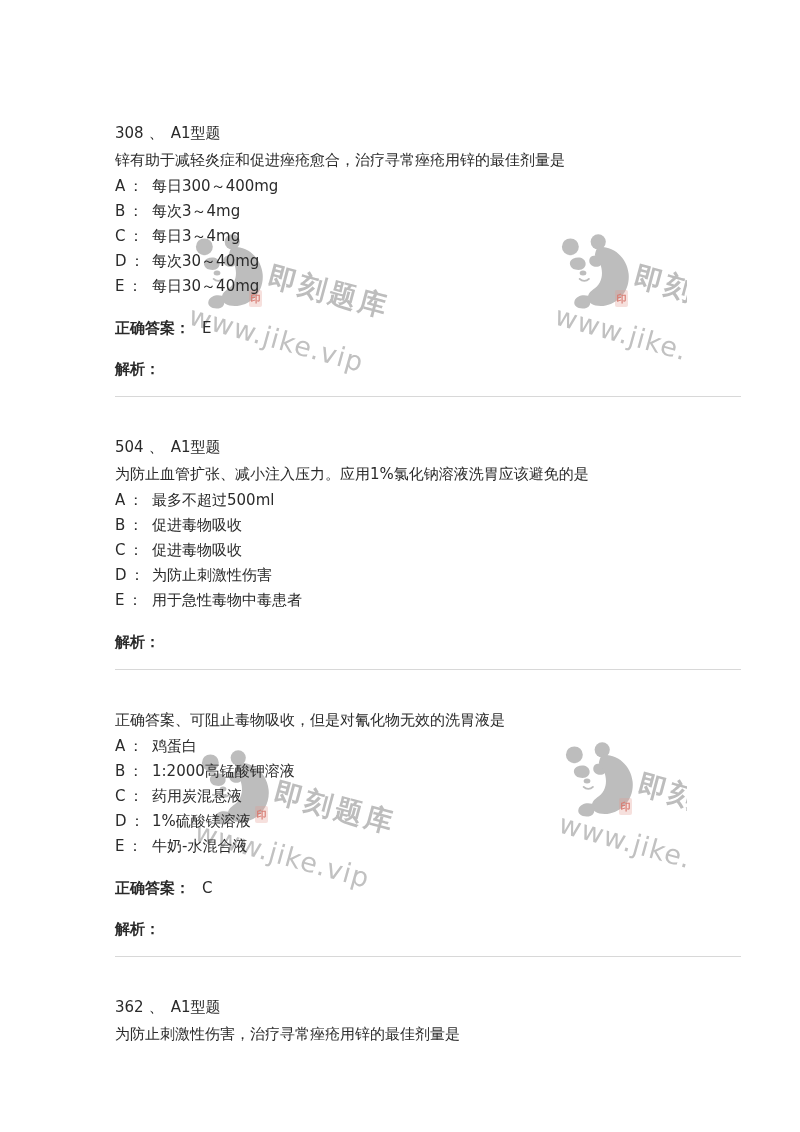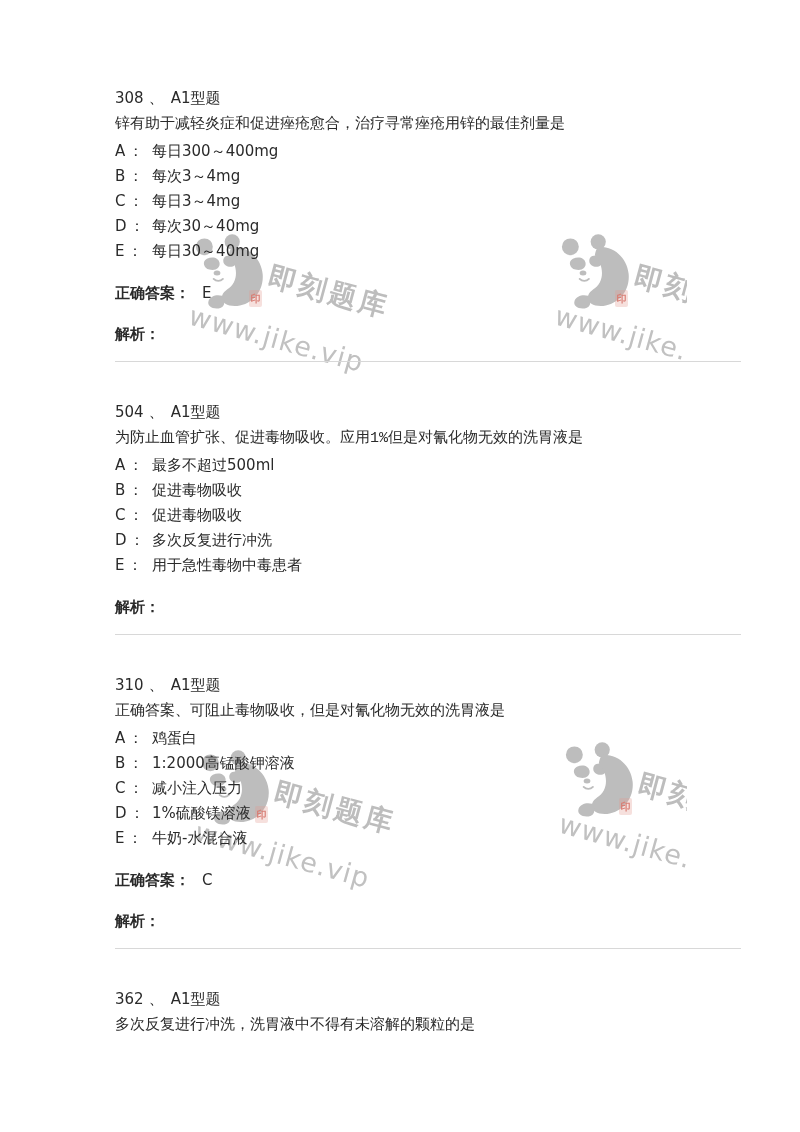--- a/index.html
+++ b/index.html
@@ -24,24 +24,24 @@
     position:absolute; left:4px; top:66px; font-size:27px; letter-spacing:1px;
     white-space:nowrap; transform:rotate(15.5deg); transform-origin:left top;
     color:#c1c1c1;
   }
   .wm-seal {
     position:absolute; left:59px; top:56px; width:13px; height:17px;
     background:rgba(226,152,144,0.30); border-radius:2px;
     color:#d87f76; font-size:10px; line-height:17px; text-align:center; font-weight:700;
   }
   
-  .content { position:relative; z-index:1; padding:90px 59px 0 115px; }
+  .content { position:relative; z-index:1; padding:90px 59px 0 115px;margin-top:35px; }
   .q-title { line-height:16px; margin:0 0 11px 0; }
   .q-sep   { margin:0 7px 0 5px; }
-  .q-text  { line-height:16px; margin:0 0 10px 0;font-family:Liberation Mono, monospace; }
+  .q-text  { line-height:16px; margin:0 0 10px 0; }
   .opt     { display:flex; line-height:16px; margin:0 0 9px 0; }
   .opt-label { flex:none; width:37px; }
   .opt-colon { margin-left:3px; }
   .opt-last  { margin-bottom:26px; }
   .answer-row   { line-height:16px; margin:0 0 25px 0; }
   .analysis-row { line-height:16px; margin:0 0 19px 0; }
   .bold-label   { font-weight:700; }
   .answer-value { margin-left:12px; font-weight:400; }
   .divider { border:none; border-top:1px solid #d8d8d8; height:0; margin:0 0 42px 0; }
 </style>
@@ -154,63 +154,60 @@
       <div class="analysis-row">
         <span class="bold-label">解析：</span><span></span>
       </div>
       <hr class="divider">
     </section>
 
     <section>
       <div class="q-title">
         <span>504</span><span class="q-sep">、</span><span>A1型题</span>
       </div>
-      <p class="q-text">为防止血管扩张、促进毒物吸收。应用1%但是对氰化物无效的洗胃液是</p>
+      <p class="q-text">为防止血管扩张、减小注入压力。应用1%氯化钠溶液洗胃应该避免的是</p>
       <div class="opt">
         <span class="opt-label"><span>A</span><span class="opt-colon">：</span></span>
         <span class="opt-text">最多不超过500ml</span>
       </div>
       <div class="opt">
         <span class="opt-label"><span>B</span><span class="opt-colon">：</span></span>
         <span class="opt-text">促进毒物吸收</span>
       </div>
       <div class="opt">
         <span class="opt-label"><span>C</span><span class="opt-colon">：</span></span>
         <span class="opt-text">促进毒物吸收</span>
       </div>
       <div class="opt">
         <span class="opt-label"><span>D</span><span class="opt-colon">：</span></span>
-        <span class="opt-text">多次反复进行冲洗</span>
+        <span class="opt-text">为防止刺激性伤害</span>
       </div>
       <div class="opt opt-last">
         <span class="opt-label"><span>E</span><span class="opt-colon">：</span></span>
         <span class="opt-text">用于急性毒物中毒患者</span>
       </div>
       <div class="analysis-row">
         <span class="bold-label">解析：</span><span></span>
       </div>
       <hr class="divider">
     </section>
 
     <section>
-      <div class="q-title">
-        <span>310</span><span class="q-sep">、</span><span>A1型题</span>
-      </div>
       <p class="q-text">正确答案、可阻止毒物吸收，但是对氰化物无效的洗胃液是</p>
       <div class="opt">
         <span class="opt-label"><span>A</span><span class="opt-colon">：</span></span>
         <span class="opt-text">鸡蛋白</span>
       </div>
       <div class="opt">
         <span class="opt-label"><span>B</span><span class="opt-colon">：</span></span>
         <span class="opt-text">1:2000高锰酸钾溶液</span>
       </div>
       <div class="opt">
         <span class="opt-label"><span>C</span><span class="opt-colon">：</span></span>
-        <span class="opt-text">减小注入压力</span>
+        <span class="opt-text">药用炭混悬液</span>
       </div>
       <div class="opt">
         <span class="opt-label"><span>D</span><span class="opt-colon">：</span></span>
         <span class="opt-text">1%硫酸镁溶液</span>
       </div>
       <div class="opt opt-last">
         <span class="opt-label"><span>E</span><span class="opt-colon">：</span></span>
         <span class="opt-text">牛奶-水混合液</span>
       </div>
       <div class="answer-row">
@@ -219,17 +216,17 @@
       <div class="analysis-row">
         <span class="bold-label">解析：</span><span></span>
       </div>
       <hr class="divider">
     </section>
 
     <section>
       <div class="q-title">
         <span>362</span><span class="q-sep">、</span><span>A1型题</span>
       </div>
-      <p class="q-text">多次反复进行冲洗，洗胃液中不得有未溶解的颗粒的是</p>
+      <p class="q-text">为防止刺激性伤害，治疗寻常痤疮用锌的最佳剂量是</p>
     </section>
 
   </div>
 </div>
 
 </body></html>

